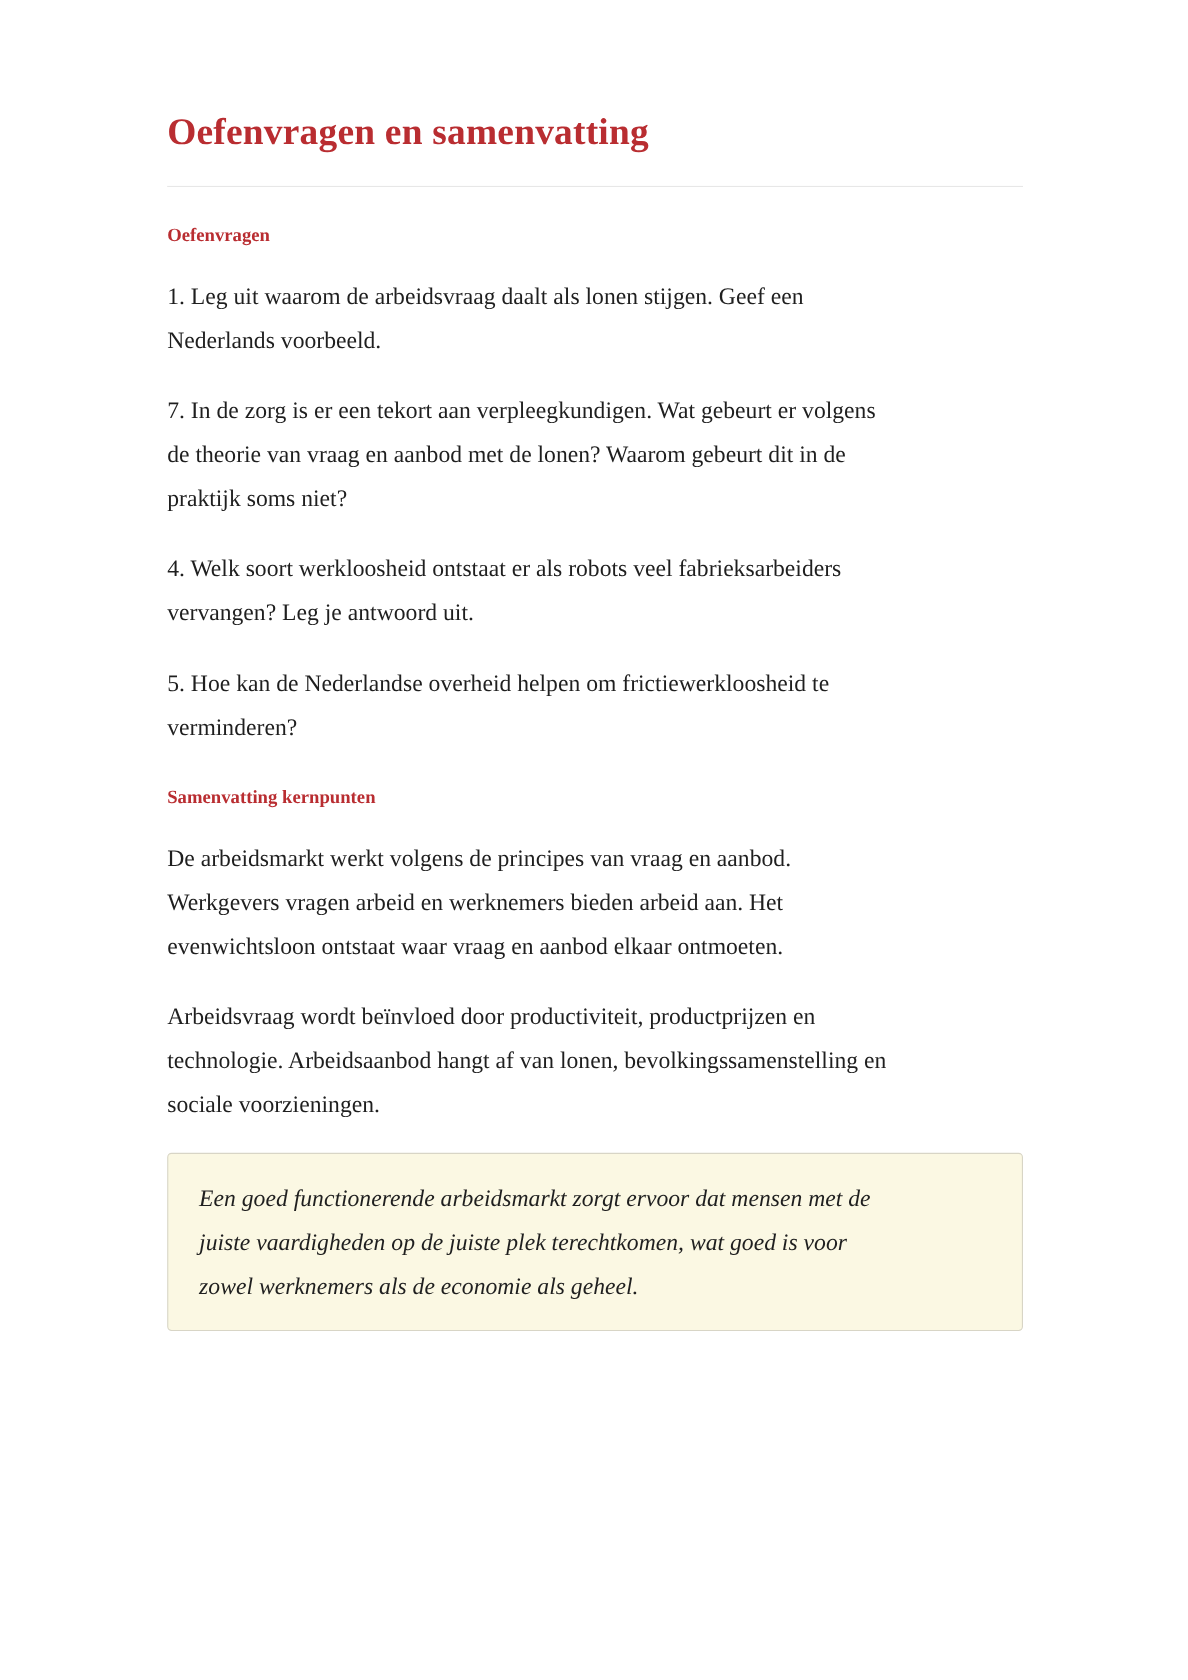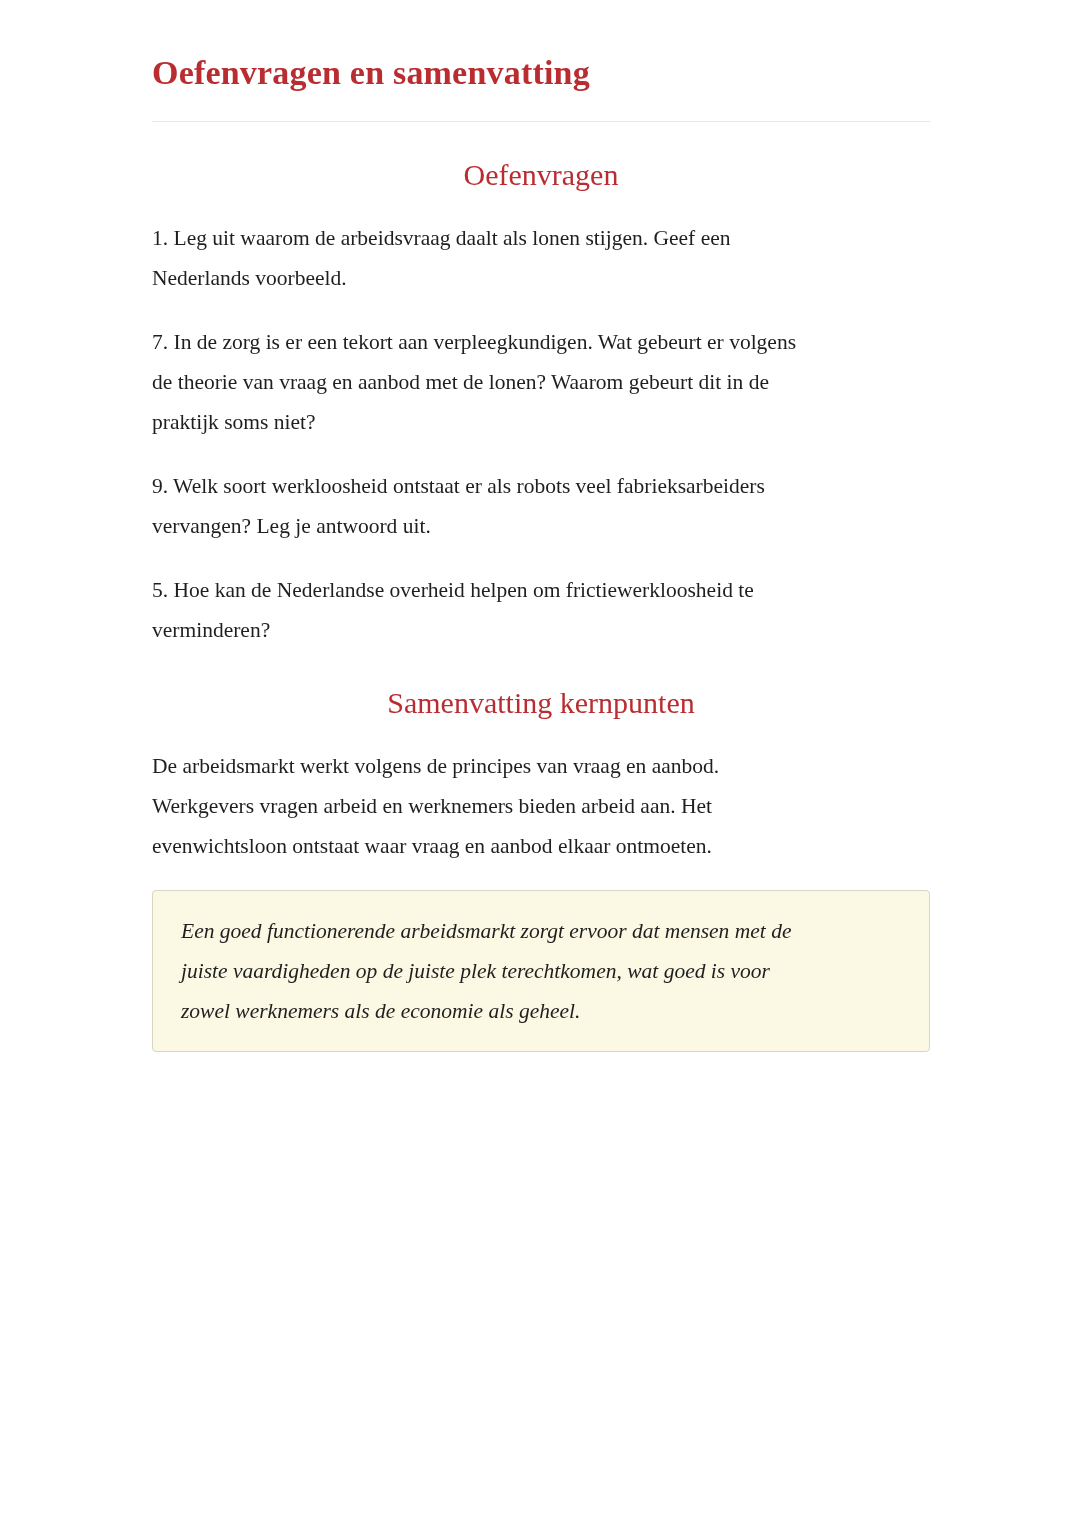--- a/index.html
+++ b/index.html
@@ -18,43 +18,42 @@
   }
   body{
     width:1080px;
     min-height:1527px;
     font-family:"Liberation Serif","DejaVu Serif",serif;
     color:var(--text);
   }
   .page{
     width:778px;
     margin-left:152px;
-    padding-top:52px;
+    padding-top:100px;
     padding-bottom:120px;
   }
   h1.page-title{
     margin:0 0 26px 0;
     font-size:34px;
     line-height:1.25;
     font-weight:700;
     color:var(--accent);
     letter-spacing:0.2px;
   }
   hr.title-divider{
     border:none;
     border-top:1px solid var(--divider);
     margin:0;
   }
   h3.section-heading{
     margin:33px 0 18px 0;
-    font-size:30px;
+    font-size:17px;
     line-height:1.3;
-    font-weight:400;
+    font-weight:700;
     color:var(--accent);
-    text-align:center;
   }
   p.body-par{
     margin:24px 0;
     font-size:21.5px;
     line-height:40px;
     white-space:pre-line;
   }
   aside.callout{
     margin-top:14px;
     background:var(--callout_bg);
@@ -79,30 +78,33 @@
 
   <hr class="title-divider">
 
   <h3 class="section-heading">Oefenvragen</h3>
 
   <p class="body-par">1. Leg uit waarom de arbeidsvraag daalt als lonen stijgen. Geef een
 Nederlands voorbeeld.</p>
   <p class="body-par">7. In de zorg is er een tekort aan verpleegkundigen. Wat gebeurt er volgens
 de theorie van vraag en aanbod met de lonen? Waarom gebeurt dit in de
 praktijk soms niet?</p>
-  <p class="body-par">9. Welk soort werkloosheid ontstaat er als robots veel fabrieksarbeiders
+  <p class="body-par">4. Welk soort werkloosheid ontstaat er als robots veel fabrieksarbeiders
 vervangen? Leg je antwoord uit.</p>
   <p class="body-par">5. Hoe kan de Nederlandse overheid helpen om frictiewerkloosheid te
 verminderen?</p>
 
   <h3 class="section-heading">Samenvatting kernpunten</h3>
 
   <p class="body-par">De arbeidsmarkt werkt volgens de principes van vraag en aanbod.
 Werkgevers vragen arbeid en werknemers bieden arbeid aan. Het
 evenwichtsloon ontstaat waar vraag en aanbod elkaar ontmoeten.</p>
+  <p class="body-par">Arbeidsvraag wordt beïnvloed door productiviteit, productprijzen en
+technologie. Arbeidsaanbod hangt af van lonen, bevolkingssamenstelling en
+sociale voorzieningen.</p>
 
   <aside class="callout">
     <p class="callout-text">Een goed functionerende arbeidsmarkt zorgt ervoor dat mensen met de
 juiste vaardigheden op de juiste plek terechtkomen, wat goed is voor
 zowel werknemers als de economie als geheel.</p>
   </aside>
 
 </main>
 
 </body></html>

